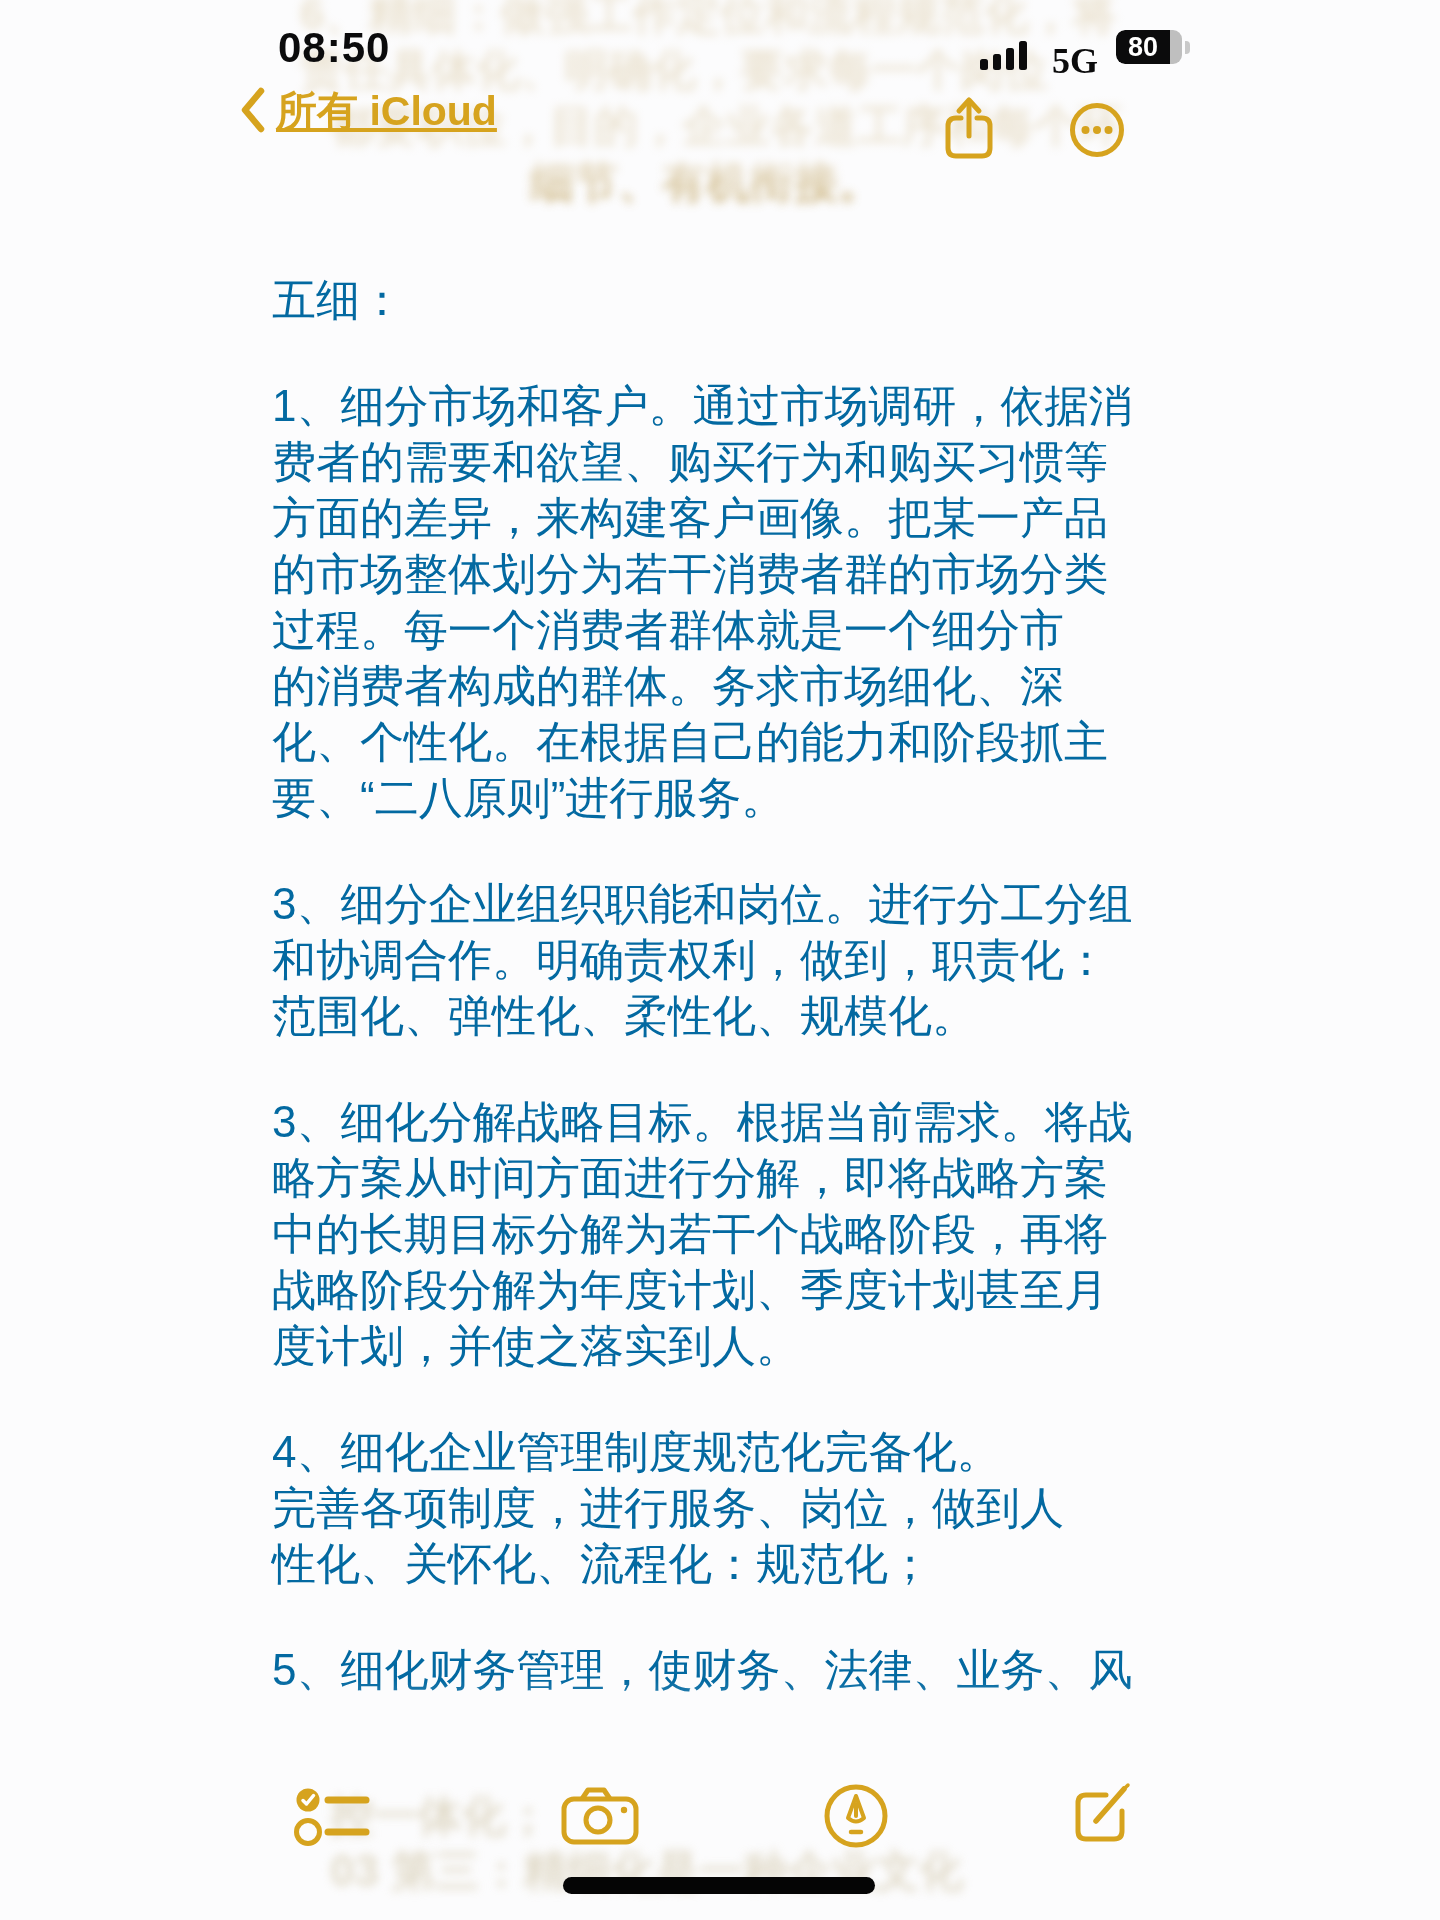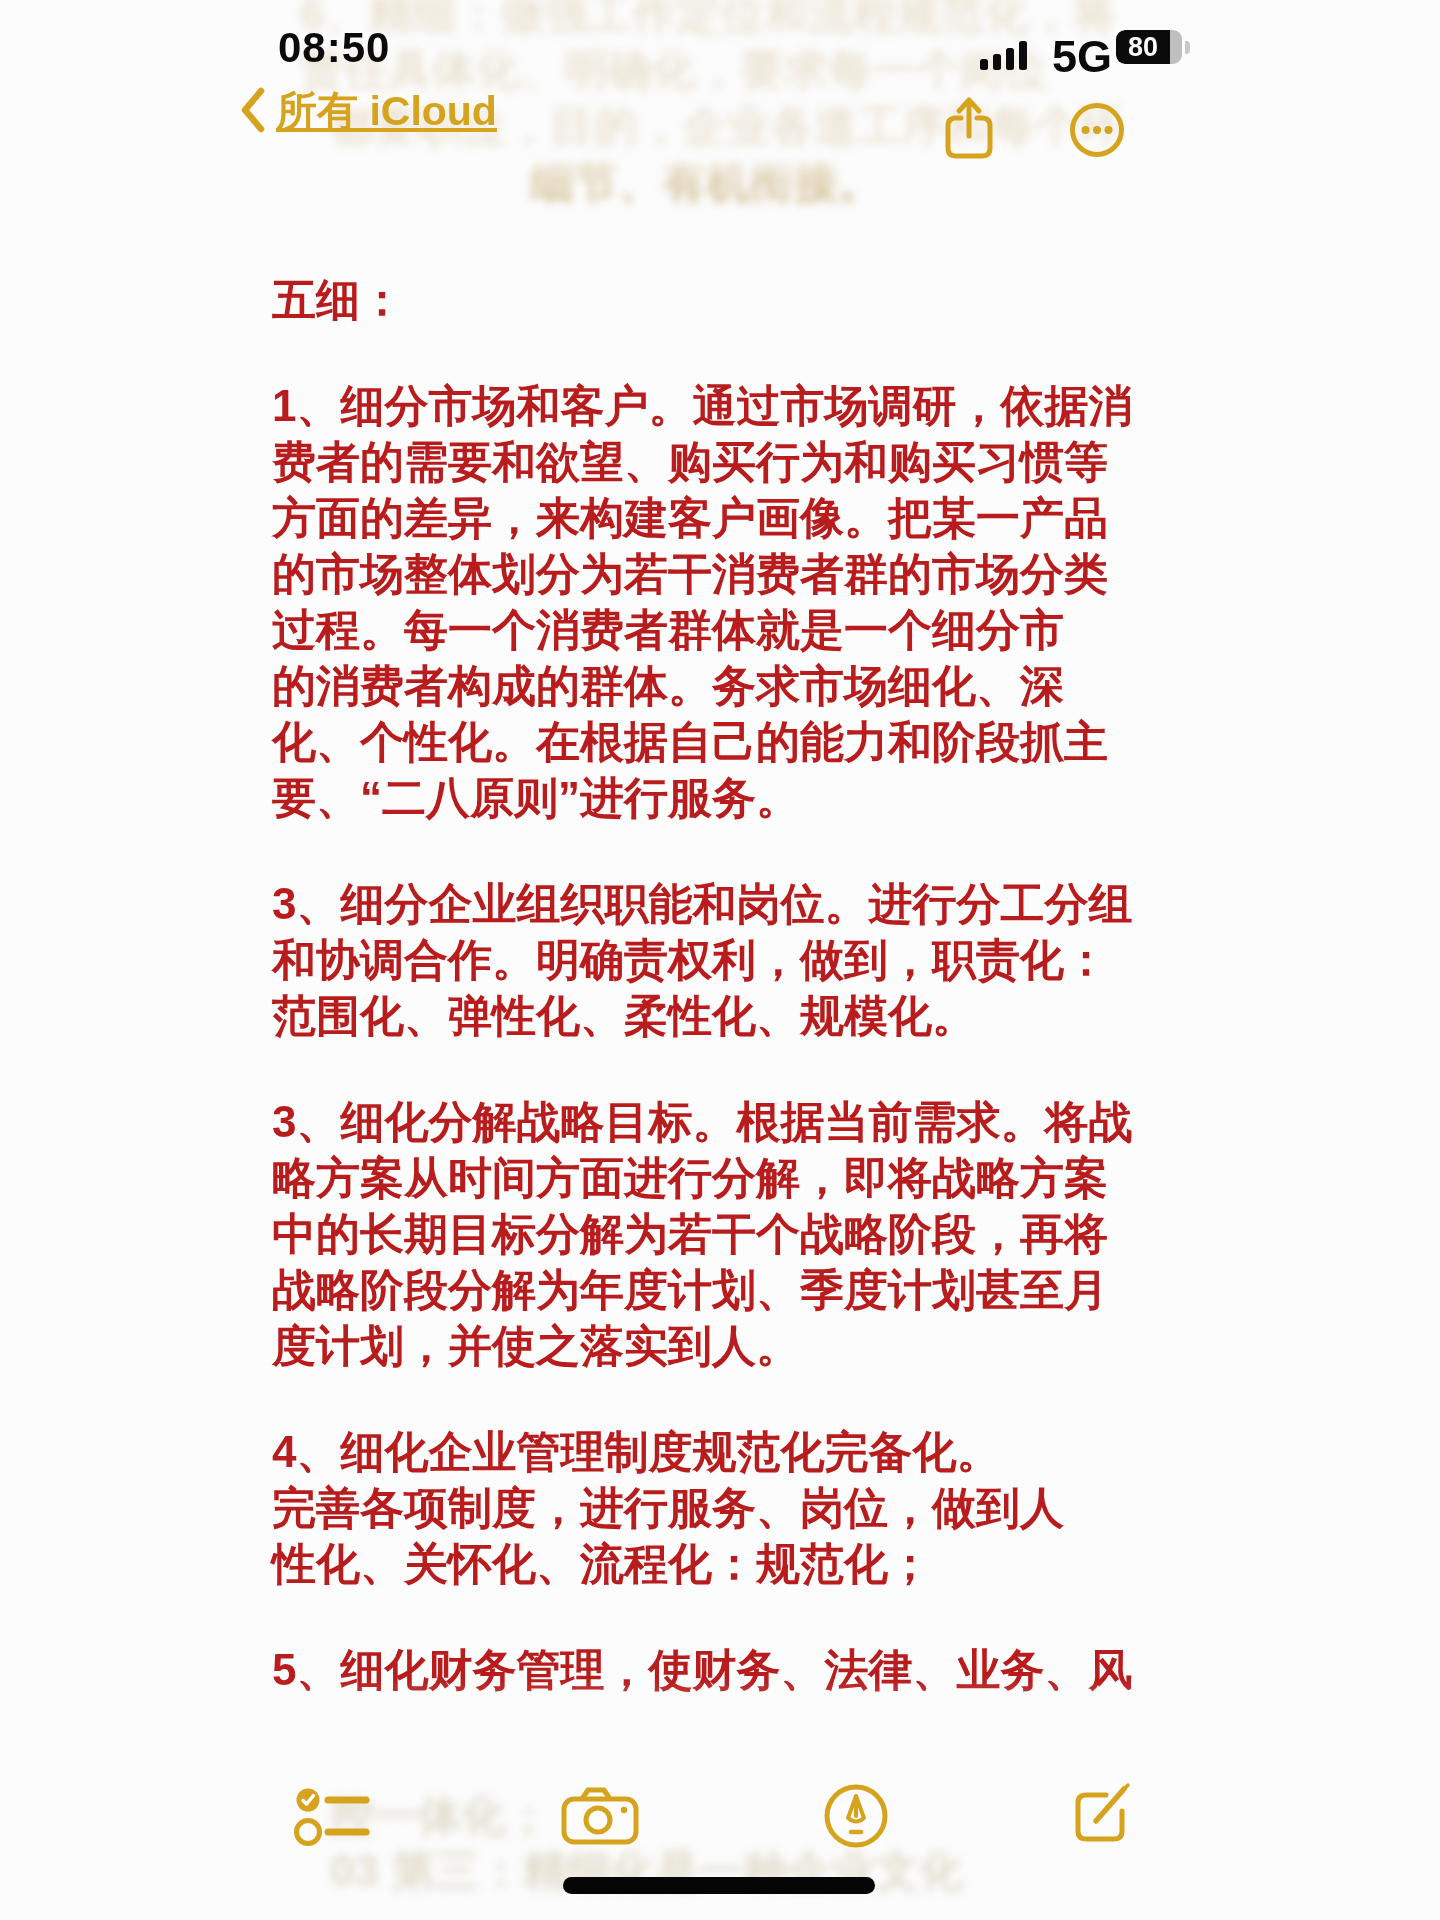--- a/index.html
+++ b/index.html
@@ -15,34 +15,34 @@
   .ghost-top .gline:nth-child(4){margin-left:230px;}
   .ghost-bottom{color:#cfc4a6;filter:blur(5px);opacity:.6;}
   
   .top-scrim{position:absolute;left:0;top:0;width:1440px;height:198px;
     background:linear-gradient(rgba(252,252,253,.62) 78%, rgba(252,252,253,0));}
   .bottom-scrim{position:absolute;left:0;top:1680px;width:1440px;height:240px;
     background:linear-gradient(rgba(252,252,253,0) 0%, rgba(252,252,253,.92) 42%, rgba(252,252,253,.96) 100%);}
   
   .time{position:absolute;left:278px;top:24px;font-size:42px;font-weight:700;color:#0b0b0c;letter-spacing:1px;}
   .signal{position:absolute;left:980px;top:36px;}
-  .net{position:absolute;left:1052px;top:31px;font-size:45px;font-weight:700;color:#0b0b0c;}
+  .net{position:absolute;left:1052px;top:40px;font-size:36px;font-weight:700;color:#0b0b0c;font-family:Liberation Serif, serif;}
   .battery{position:absolute;left:1116px;top:30px;width:66px;height:34px;border-radius:9px;background:#bfbfbf;overflow:hidden;}
   .battery .fill{position:absolute;left:0;top:0;width:54px;height:34px;background:#0b0b0c;border-radius:9px 0 0 9px;}
   .battery .pct{position:absolute;left:0;top:0;width:54px;height:34px;color:#ffffff;font-size:27px;font-weight:700;text-align:center;line-height:34px;}
   .battery-nub{position:absolute;left:1185px;top:41px;width:5px;height:13px;border-radius:0 4px 4px 0;background:#c9c9c9;}
   
   .back-btn{position:absolute;left:238px;top:84px;display:flex;align-items:center;cursor:pointer;}
   .back-label{font-size:41px;font-weight:600;text-decoration:underline;margin-left:10px;}
   .nav-icon{position:absolute;cursor:pointer;}
   .share-btn{left:940px;top:94px;}
   .more-btn{left:1068px;top:101px;}
   
   .note-body{position:absolute;left:272px;top:272px;width:910px;
-    font-size:44px;line-height:56px;font-weight:700;color:#b91c1c;}
+    font-size:44px;line-height:56px;font-weight:400;color:#0369a1;}
   .note-heading{margin:0 0 50px 0;}
   .para{margin:12px 0 50px 0;}
   .line{white-space:nowrap;}
   
   .tool{position:absolute;cursor:pointer;}
   .home-indicator{position:absolute;left:563px;top:1877px;width:312px;height:17px;border-radius:9px;background:#050505;}
 </style>
 </head>
 <body>
 

